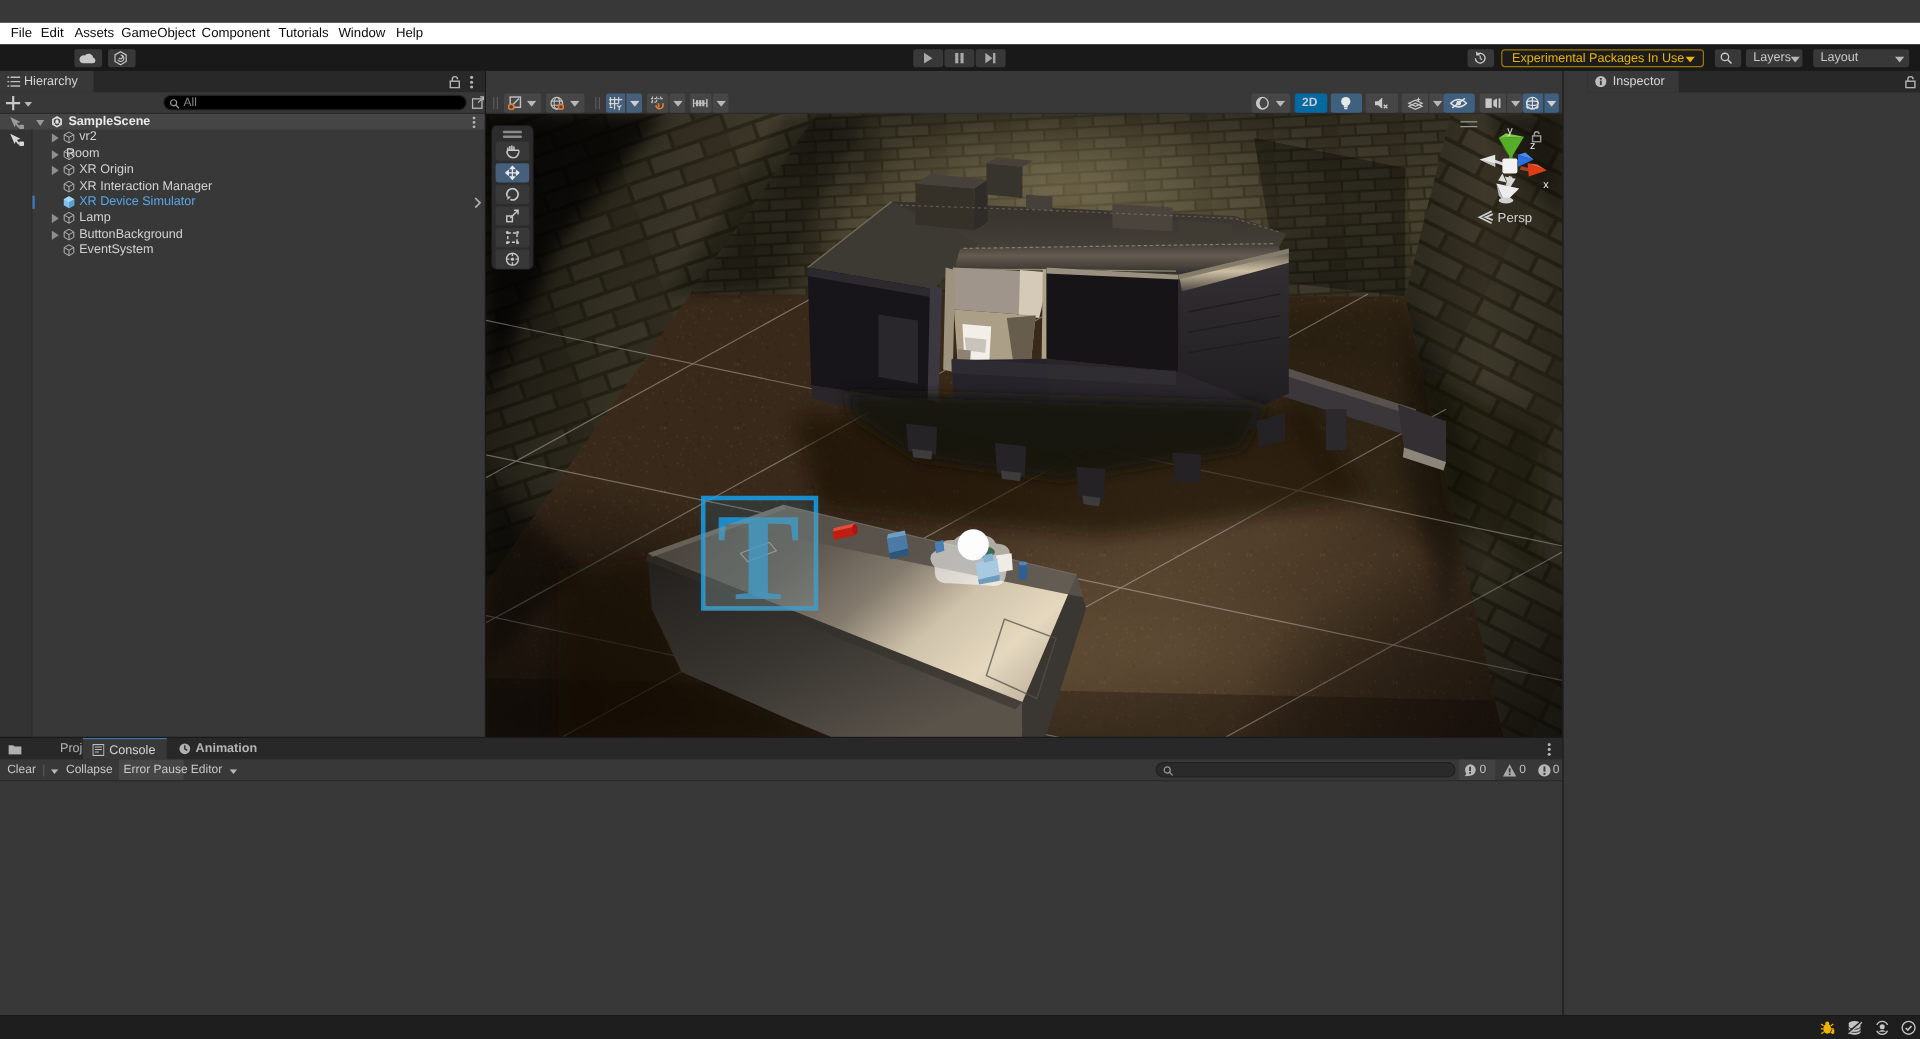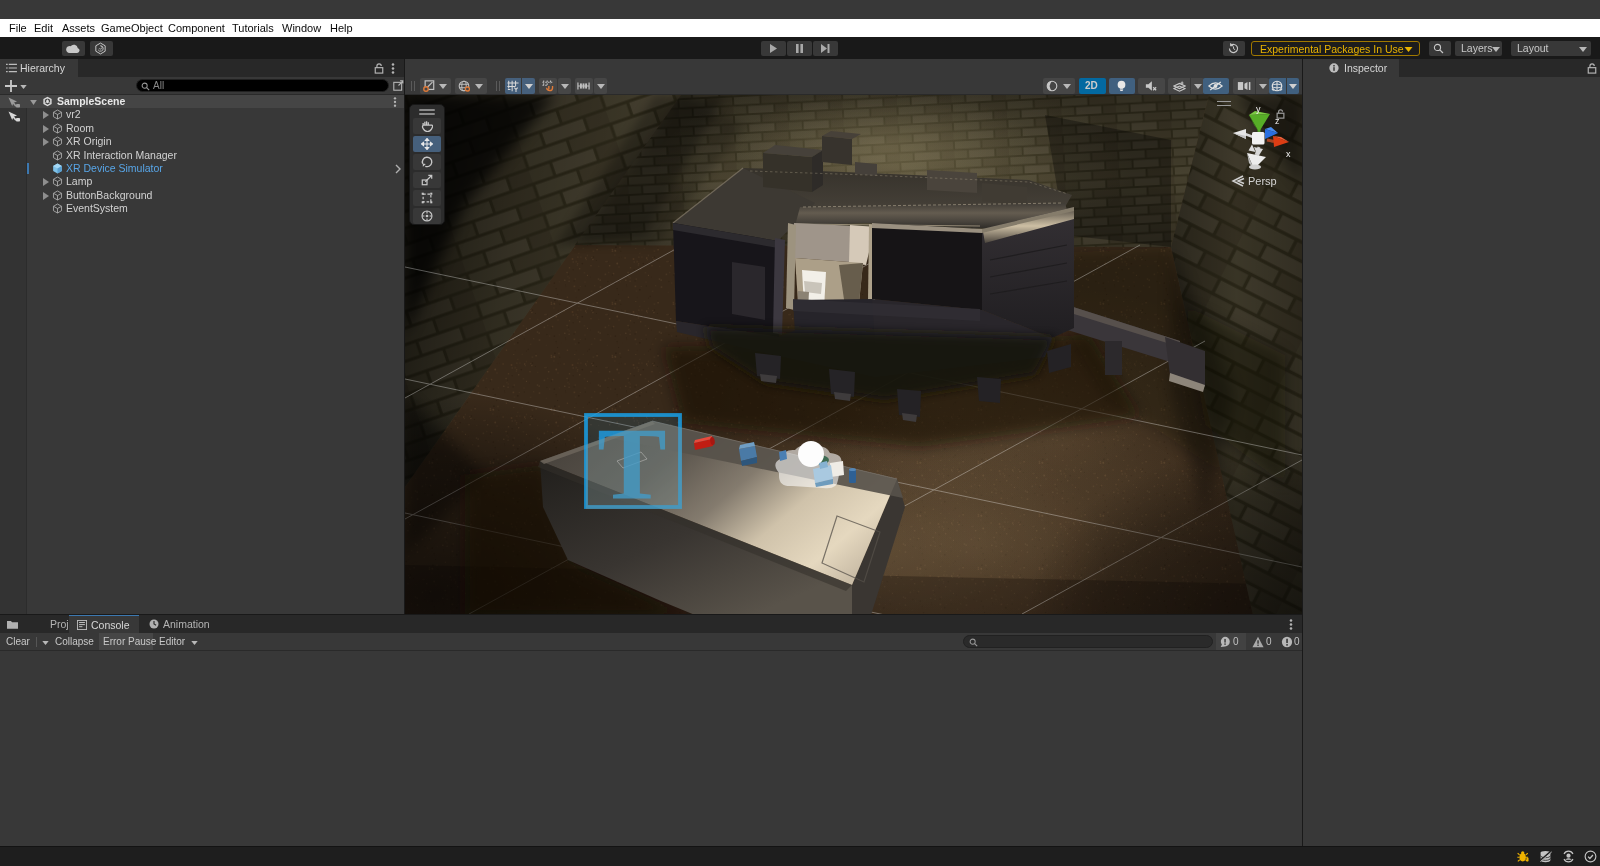--- a/index.html
+++ b/index.html
@@ -214,21 +214,21 @@
           </svg>
         <span style="position:absolute;left:66px;">vr2</span>
       </div>
       <div class="hrow" style="top:26.8px;">
         <svg style="position:absolute;left:43px;top:3px" width="6" height="8" viewBox="0 0 6 8">
             <path d="M0 0 L6 4 L0 8 Z" fill="#8e8e8e"></path>
           </svg>
         <svg style="position:absolute;left:52px;top:1px" width="11" height="11" viewBox="0 0 24 24">
             <use href="#gocube"></use>
           </svg>
-        <span style="position:absolute;left:66px;">Room</span>
+        <span style="position:absolute;left:55px;">Room</span>
       </div>
       <div class="hrow" style="top:40.2px;">
         <svg style="position:absolute;left:43px;top:3px" width="6" height="8" viewBox="0 0 6 8">
             <path d="M0 0 L6 4 L0 8 Z" fill="#8e8e8e"></path>
           </svg>
         <svg style="position:absolute;left:52px;top:1px" width="11" height="11" viewBox="0 0 24 24">
             <use href="#gocube"></use>
           </svg>
         <span style="position:absolute;left:66px;">XR Origin</span>
       </div>
@@ -894,21 +894,21 @@
         </svg>
         <span style="position:absolute;left:22px;padding-left:28px;">Project</span>
       </div>
       <div class="tab" style="left:69px;width:70px;border-top:1px solid #3c78b0;">
         <svg style="position:absolute;left:8px;top:4px" width="10" height="10" viewBox="0 0 12 12">
           <rect x="0.5" y="0.5" width="11" height="11" fill="none" stroke="#bdbdbd" stroke-width="1.2"></rect>
           <path d="M2.5 3 H9.5 M2.5 5.5 H9.5 M2.5 8 H6.5" stroke="#bdbdbd" stroke-width="1.2"></path>
         </svg>
         <span style="position:absolute;left:22px;">Console</span>
       </div>
-      <div class="tab inactive" style="left:142px;width:88px;">
+      <div class="tab inactive" style="left:142px;width:88px;font-weight:bold;">
         <svg style="position:absolute;left:7px;top:4px" width="10" height="10" viewBox="0 0 12 12">
           <circle cx="6" cy="6" r="5.4" fill="#b0b0b0"></circle>
           <path d="M6 2.5 V6 L8.5 7.5" stroke="#2b2b2b" stroke-width="1.4" fill="none"></path>
         </svg>
         <span style="position:absolute;left:21px;">Animation</span>
       </div>
       <svg style="position:absolute;left:1289px;top:4px" width="4" height="11" viewBox="0 0 4 12">
         <circle cx="2" cy="1.6" r="1.4" fill="#b4b4b4"></circle>
           <circle cx="2" cy="6" r="1.4" fill="#b4b4b4"></circle>
           <circle cx="2" cy="10.4" r="1.4" fill="#b4b4b4"></circle>

